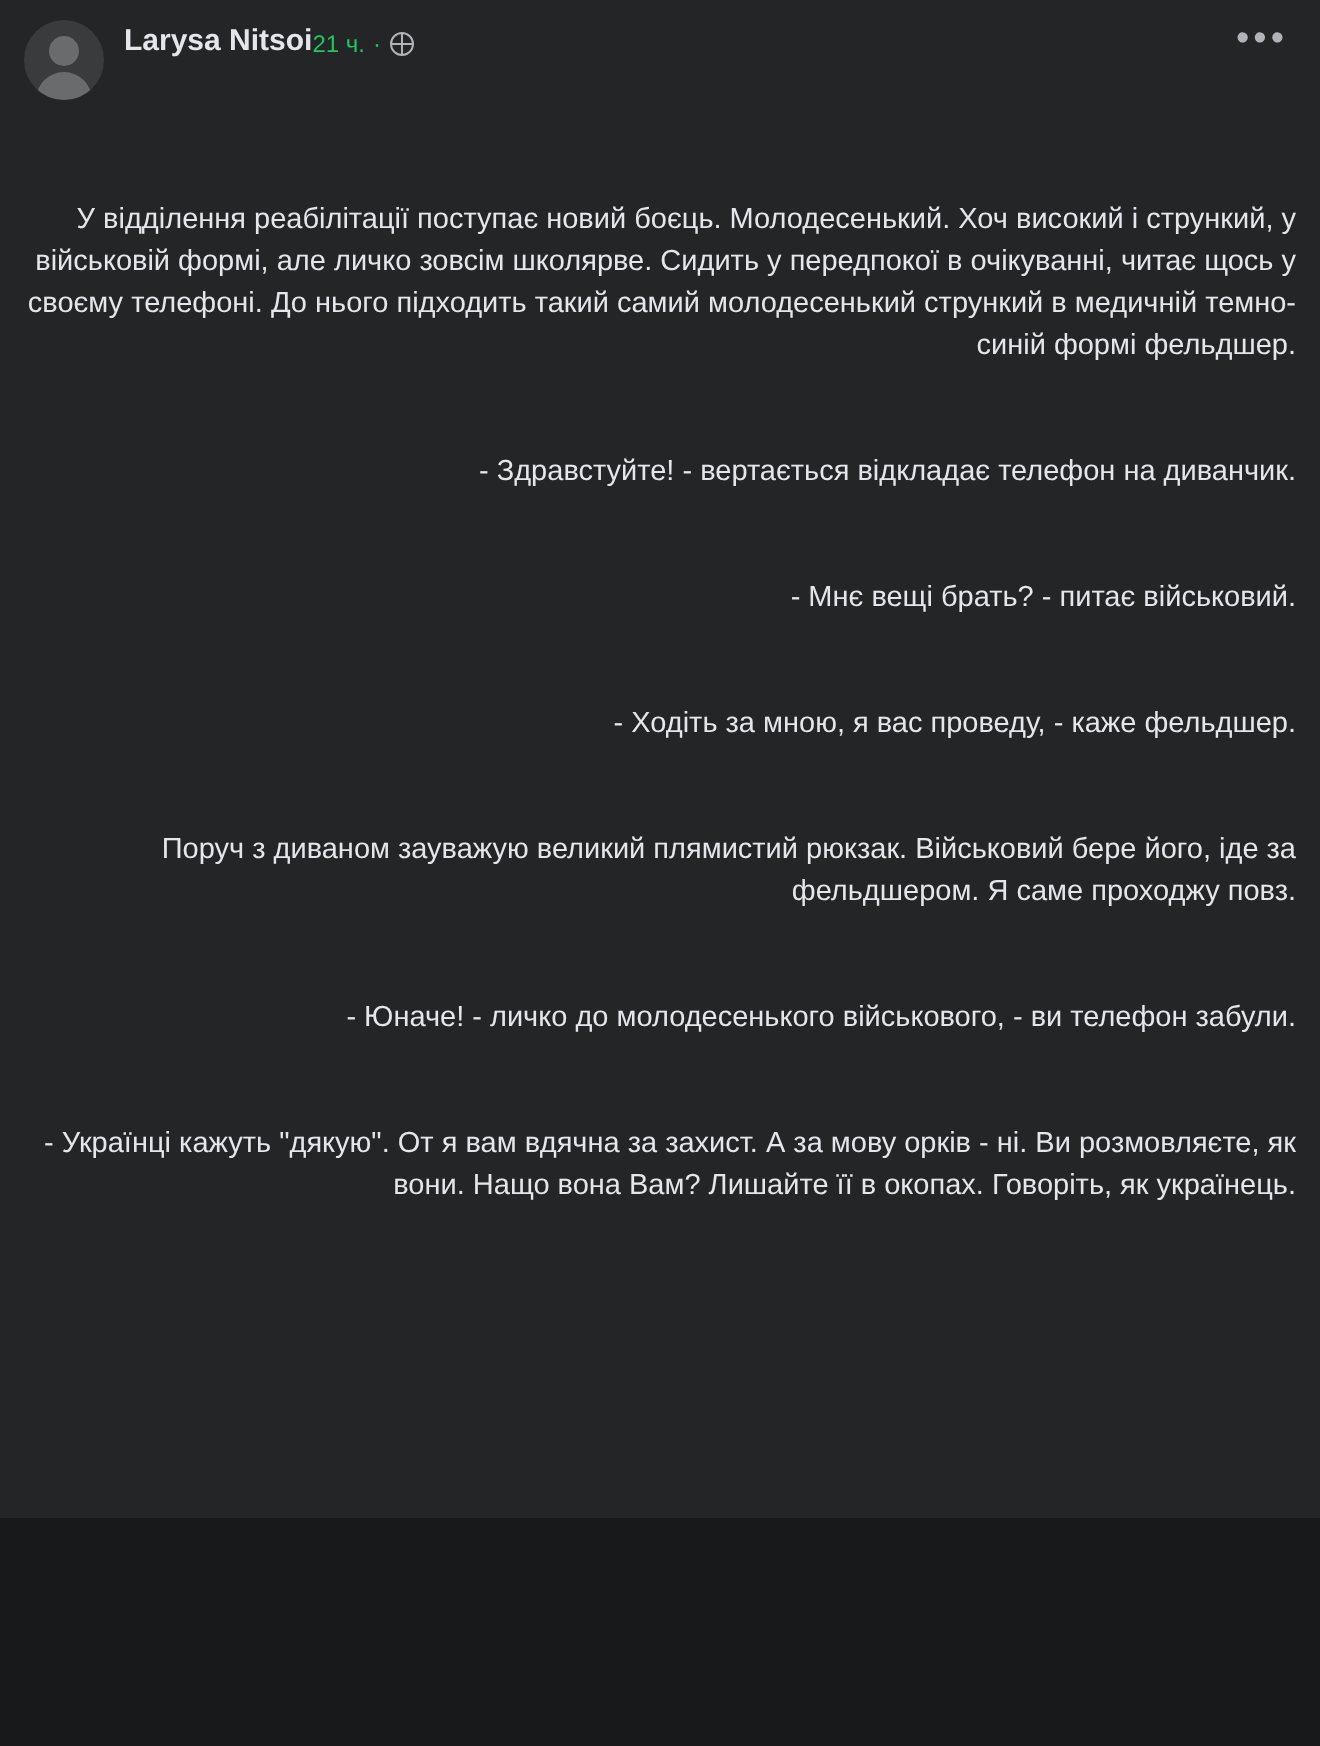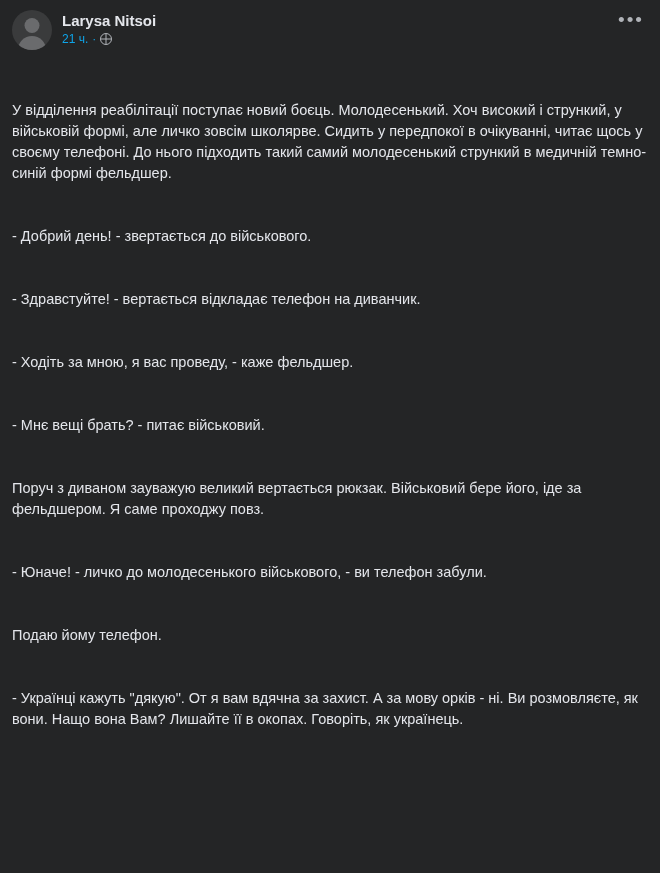--- a/index.html
+++ b/index.html
@@ -51,33 +51,33 @@
     content: "";
     position: absolute;
     left: 50%;
     top: 26px;
     width: 28px;
     height: 20px;
     border-radius: 14px 14px 0 0;
     background: #6a6b6d;
     transform: translateX(-50%);
   }
-  .header-text { display: flex; flex-direction: column; justify-content: center; padding-top: 1px; }
+  .header-text { display: flex; flex-direction: row; justify-content: center; padding-top: 1px; }
   .author-name {
     font-size: 15px;
     font-weight: bold;
     color: #e4e6eb;
     line-height: 19px;
   }
   .meta-line {
     display: flex;
     align-items: center;
     gap: 4px;
     font-size: 12px;
-    color: #0ea5e9;
+    color: #22c55e;
     margin-top: 2px;
   }
   .globe-icon {
     display: inline-block;
     width: 12px;
     height: 12px;
     border-radius: 50%;
     border: 1.2px solid #b0b3b8;
     position: relative;
   }
@@ -112,21 +112,21 @@
     cursor: pointer;
   }
   .post-body {
     padding: 2px 12px 8px 12px;
     font-size: 14.5px;
     line-height: 21px;
     color: #e4e6eb;
     white-space: pre-wrap;
     word-wrap: break-word;
   }
-  .post-body p { margin: 0 0 0 0; }
+  .post-body p { margin: 0 0 0 0; text-align: right; }
 </style>
 </head>
 <body>
 
 <div class="post">
 
   <div class="post-header">
     <div class="avatar"></div>
     <div class="header-text">
       <div class="author-name">Larysa Nitsoi</div>
@@ -134,27 +134,25 @@
         <span>21 ч.</span>
         <span>·</span>
         <span class="globe-icon"></span>
       </div>
     </div>
     <div class="dots-menu">•••</div>
   </div>
 
   <div class="post-body">
     <p>У відділення реабілітації поступає новий боєць. Молодесенький. Хоч високий і стрункий, у військовій формі, але личко зовсім школярве. Сидить у передпокої в очікуванні, читає щось у своєму телефоні. До нього підходить такий самий молодесенький стрункий в медичній темно-синій формі фельдшер.</p>
-    <p>- Добрий день! - звертається до військового.</p>
     <p>- Здравстуйте! - вертається відкладає телефон на диванчик.</p>
+    <p>- Мнє вещі брать? - питає військовий.</p>
     <p>- Ходіть за мною, я вас проведу, - каже фельдшер.</p>
-    <p>- Мнє вещі брать? - питає військовий.</p>
-    <p>Поруч з диваном зауважую великий вертається рюкзак. Військовий бере його, іде за фельдшером. Я саме проходжу повз.</p>
+    <p>Поруч з диваном зауважую великий плямистий рюкзак. Військовий бере його, іде за фельдшером. Я саме проходжу повз.</p>
     <p>- Юначе! - личко до молодесенького військового, - ви телефон забули.</p>
-    <p>Подаю йому телефон.</p>
     <p>- Українці кажуть "дякую". От я вам вдячна за захист. А за мову орків - ні. Ви розмовляєте, як вони. Нащо вона Вам? Лишайте її в окопах. Говоріть, як українець.</p>
     
     
     
     
     
   </div>
 
 </div>
 

